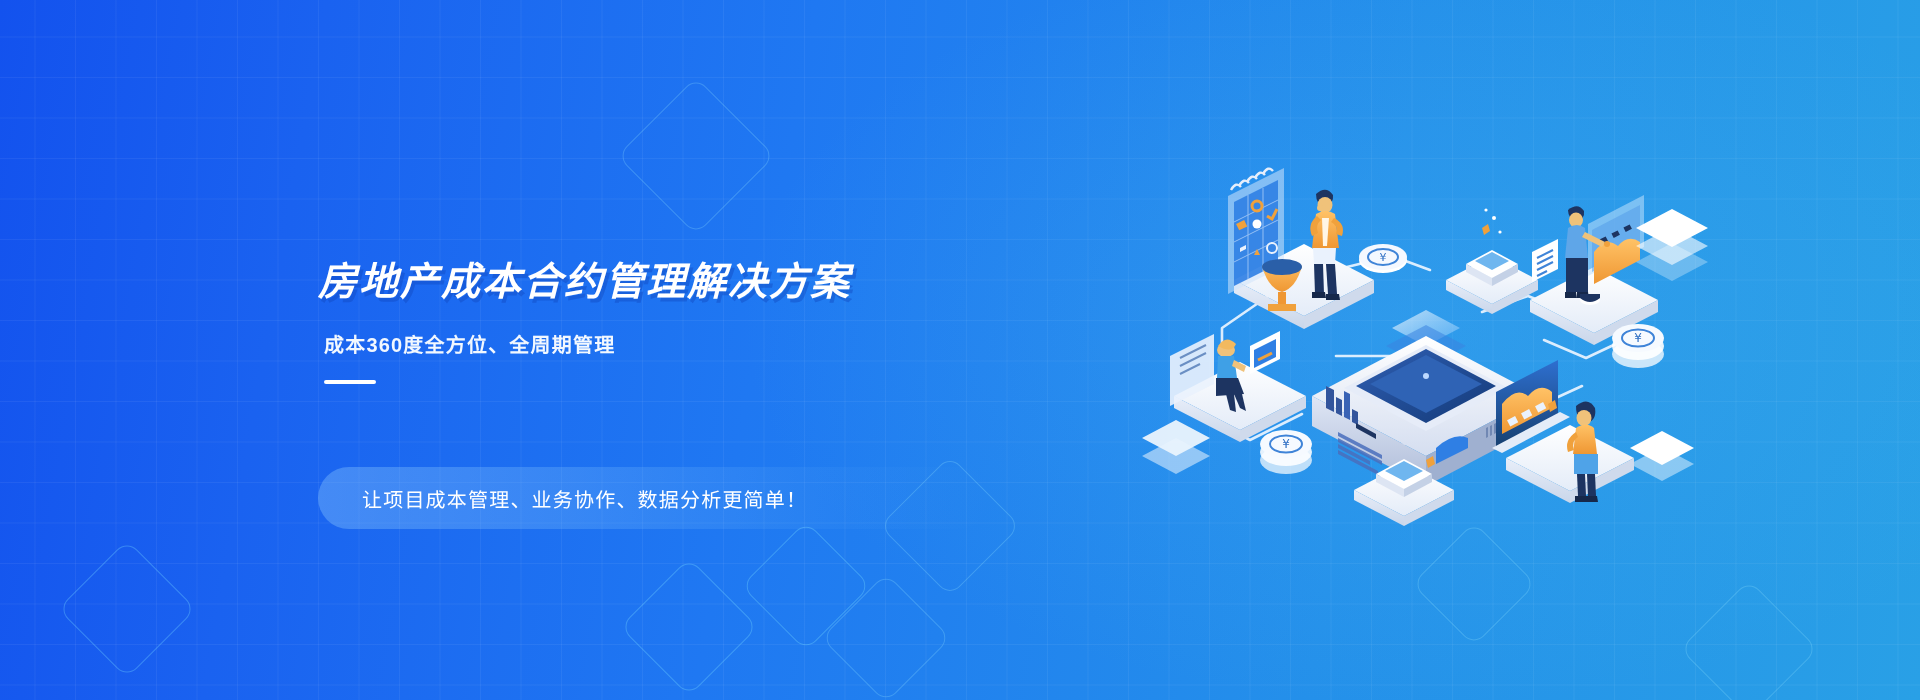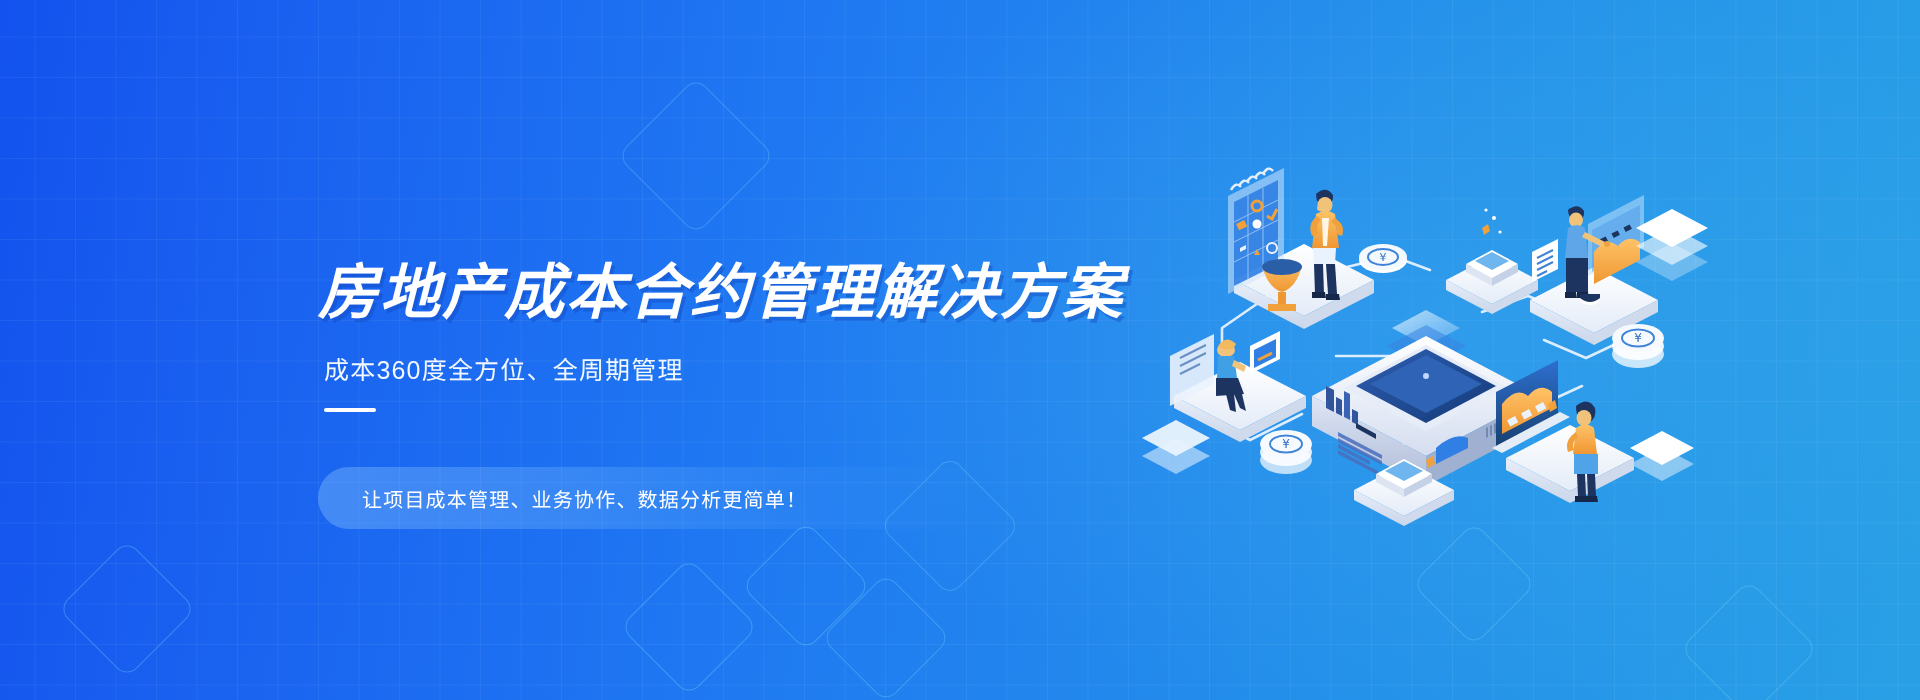--- a/index.html
+++ b/index.html
@@ -35,28 +35,28 @@
   }
   
   .diamond{
     position:absolute;border:1.6px solid rgba(120,220,255,.34);
     border-radius:14px;transform:rotate(45deg);
   }
   .diamond.soft{border-color:rgba(150,230,255,.26);}
   
   .copy{position:absolute;left:318px;top:262px;width:760px;}
   .title{
-    margin:0;color:#ffffff;font-size:60px;line-height:1.04;
+    margin:0;color:#ffffff;font-size:39px;line-height:1.04;
     font-weight:700;font-style:italic;letter-spacing:2px;
     text-shadow:3px 4px 0 rgba(16,72,190,.42);
     white-space:nowrap;
   }
   .subtitle{
-    margin:26px 0 0 6px;color:#f2f8ff;font-size:25px;
-    font-weight:400;letter-spacing:1.2px;white-space:nowrap;
+    margin:26px 0 0 6px;color:#f2f8ff;font-size:20px;
+    font-weight:700;letter-spacing:1.2px;white-space:nowrap;
   }
   .rule{
     margin:22px 0 0 6px;width:52px;height:4px;background:#ffffff;border-radius:2px;
   }
   .pill{
     position:absolute;left:318px;top:467px;width:672px;height:62px;
     border-radius:31px;
     background:linear-gradient(90deg,rgba(150,210,255,.34) 0%,rgba(140,205,255,.24) 38%,rgba(130,200,255,.06) 78%,rgba(130,200,255,0) 100%);
     display:flex;align-items:center;
   }

